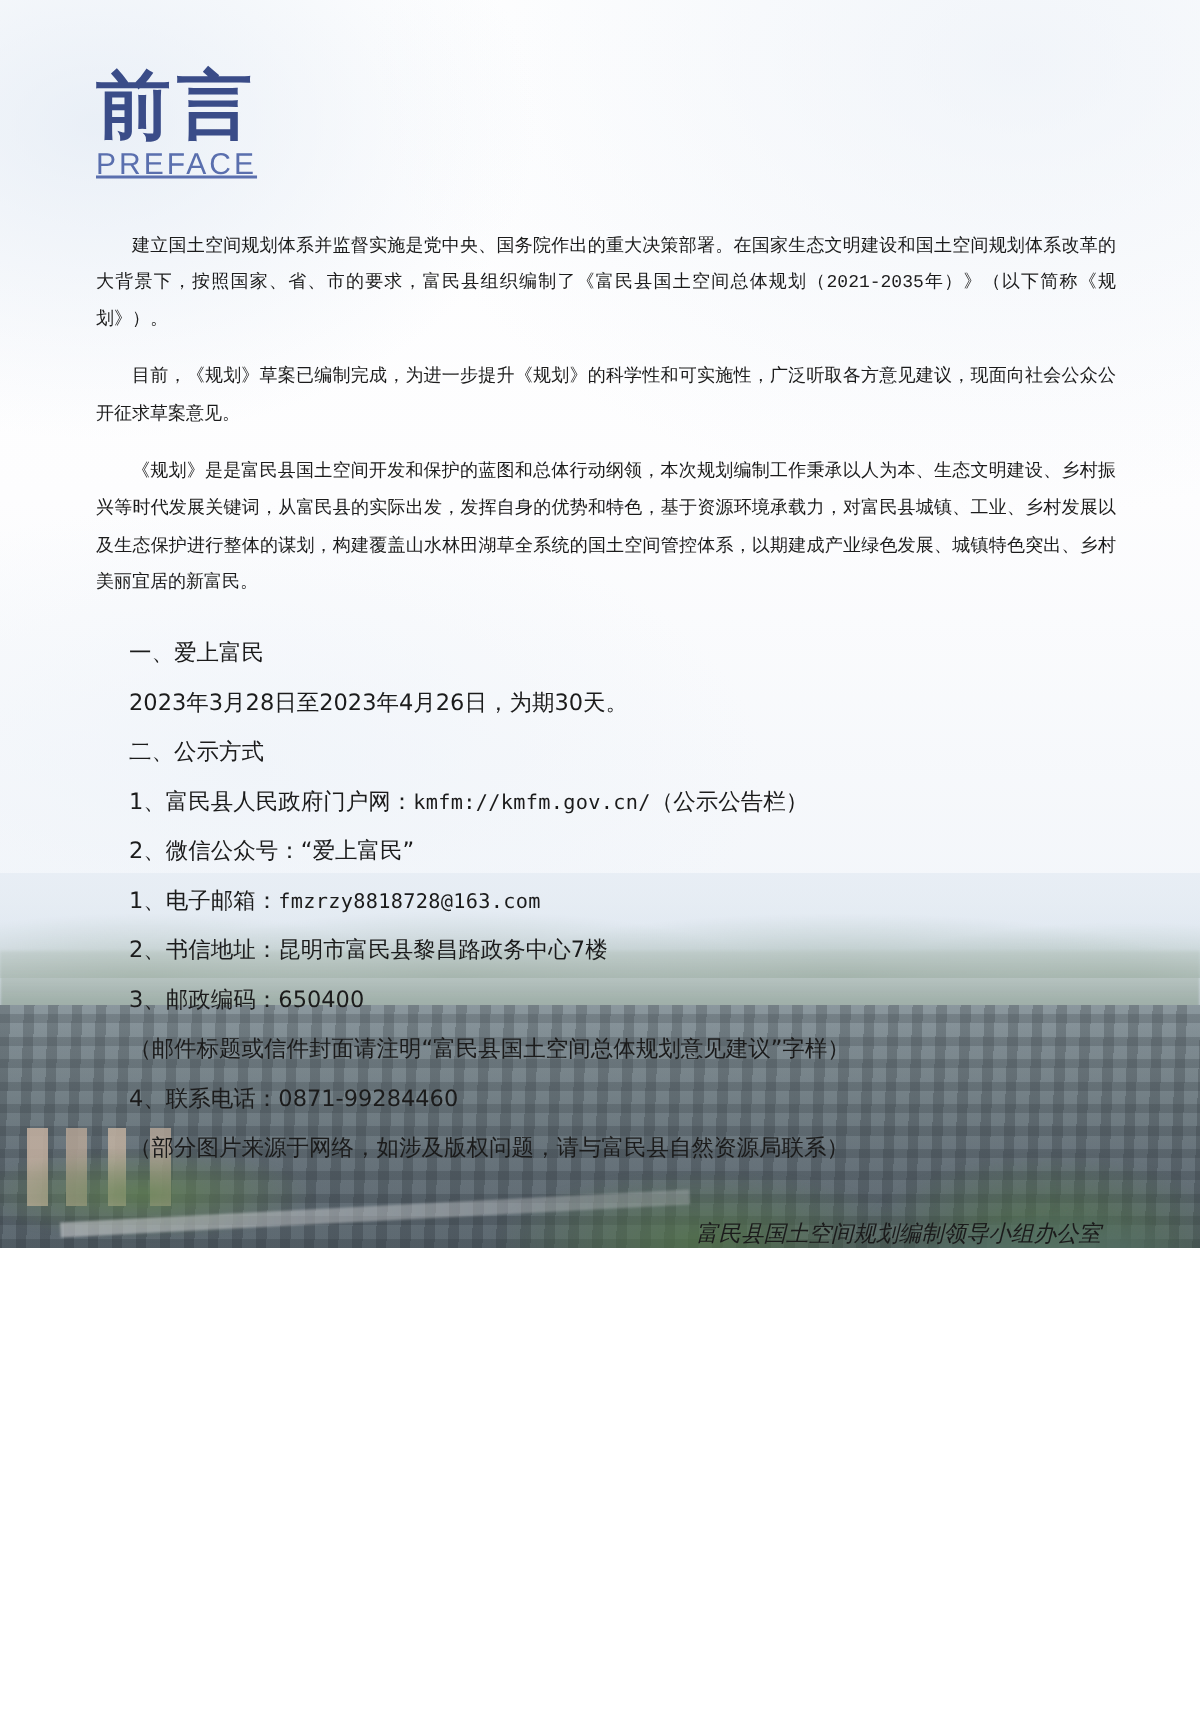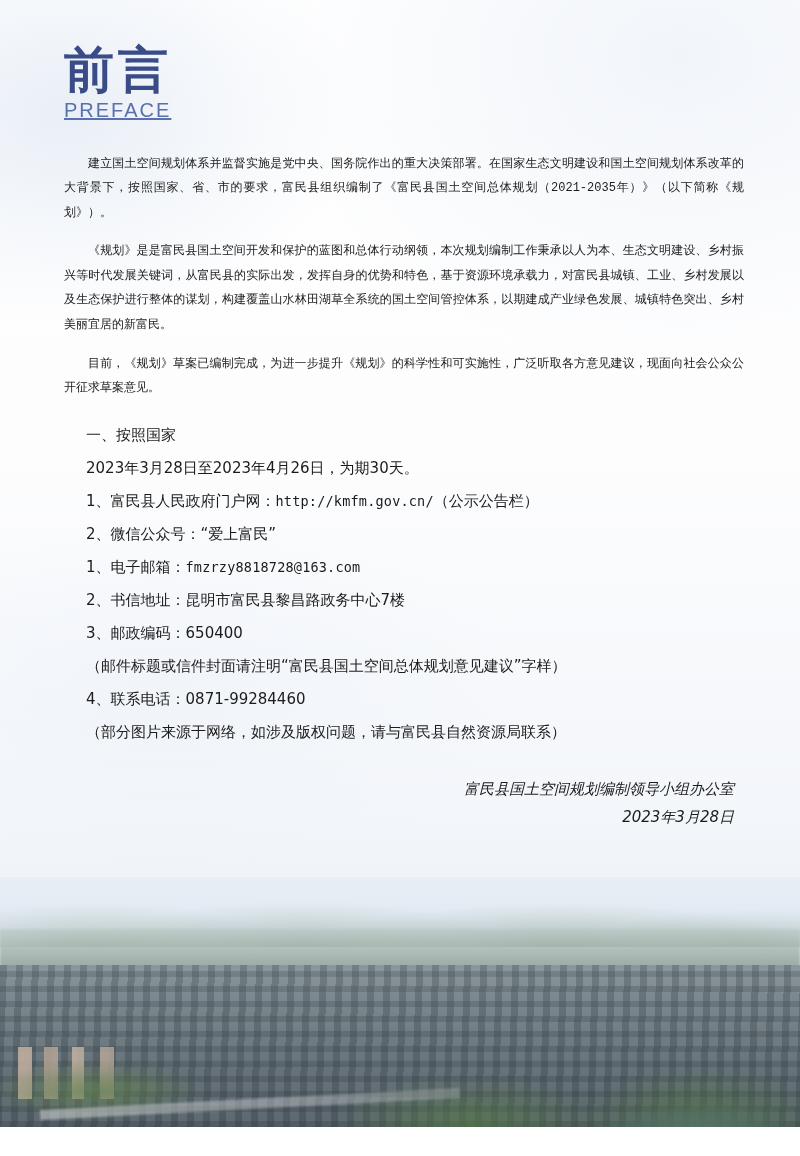--- a/index.html
+++ b/index.html
@@ -9,21 +9,21 @@
   body {
     width: 800px;
     height: 1156px;
     font-family: "Liberation Sans", sans-serif;
     background: #ffffff;
     overflow: hidden;
   }
   .page {
     position: relative;
     width: 800px;
-    height: 1127px;
+    height: 832px;
     overflow: hidden;
     background:
       linear-gradient(180deg, #ffffff 0%, #fdfdfe 40%, #f3f6fa 72%, #eaf0f6 88%, #e4ecf4 100%);
   }
   
   .bg-wash {
     position: absolute;
     inset: 0;
     background:
       radial-gradient(ellipse 420px 300px at 8% 10%, rgba(226,234,244,0.75) 0%, rgba(255,255,255,0) 70%),
@@ -223,29 +223,30 @@
   <div class="bg-wash"></div>
 
   <div class="content">
 
     <div class="title-block">
       <h1 class="title-cn">前言</h1>
       <div class="title-en">PREFACE</div>
     </div>
 
     <p class="body-para">建立国土空间规划体系并监督实施是党中央、国务院作出的重大决策部署。在国家生态文明建设和国土空间规划体系改革的大背景下，按照国家、省、市的要求，富民县组织编制了《富民县国土空间总体规划（2021-2035年）》（以下简称《规划》）。</p>
+    <p class="body-para">目前，《规划》草案已编制完成，为进一步提升《规划》的科学性和可实施性，广泛听取各方意见建议，现面向社会公众公开征求草案意见。</p>
     <p class="body-para">《规划》是是富民县国土空间开发和保护的蓝图和总体行动纲领，本次规划编制工作秉承以人为本、生态文明建设、乡村振兴等时代发展关键词，从富民县的实际出发，发挥自身的优势和特色，基于资源环境承载力，对富民县城镇、工业、乡村发展以及生态保护进行整体的谋划，构建覆盖山水林田湖草全系统的国土空间管控体系，以期建成产业绿色发展、城镇特色突出、乡村美丽宜居的新富民。</p>
-    <p class="body-para">目前，《规划》草案已编制完成，为进一步提升《规划》的科学性和可实施性，广泛听取各方意见建议，现面向社会公众公开征求草案意见。</p>
 
     <div class="section-list">
 
-      <p class="line heading">一、按照国家</p>
+      <p class="line heading">一、爱上富民</p>
       <p class="line">2023年3月28日至2023年4月26日，为期30天。</p>
 
-      <p class="line"><span>1、富民县人民政府门户网：</span><span class="mono">http://kmfm.gov.cn/</span><span>（公示公告栏）</span></p>
+      <p class="line heading">二、公示方式</p>
+      <p class="line"><span>1、富民县人民政府门户网：</span><span class="mono">kmfm://kmfm.gov.cn/</span><span>（公示公告栏）</span></p>
       <p class="line"><span>2、微信公众号：</span><span>“爱上富民”</span></p>
 
       <p class="line"><span>1、电子邮箱：</span><span class="mono">fmzrzy8818728@163.com</span></p>
       <p class="line"><span>2、书信地址：</span><span>昆明市富民县黎昌路政务中心7楼</span></p>
       <p class="line"><span>3、邮政编码：</span><span>650400</span></p>
       <p class="line">（邮件标题或信件封面请注明“富民县国土空间总体规划意见建议”字样）</p>
       <p class="line"><span>4、联系电话：</span><span>0871-99284460</span></p>
       <p class="line">（部分图片来源于网络，如涉及版权问题，请与富民县自然资源局联系）</p>
 
     </div>

